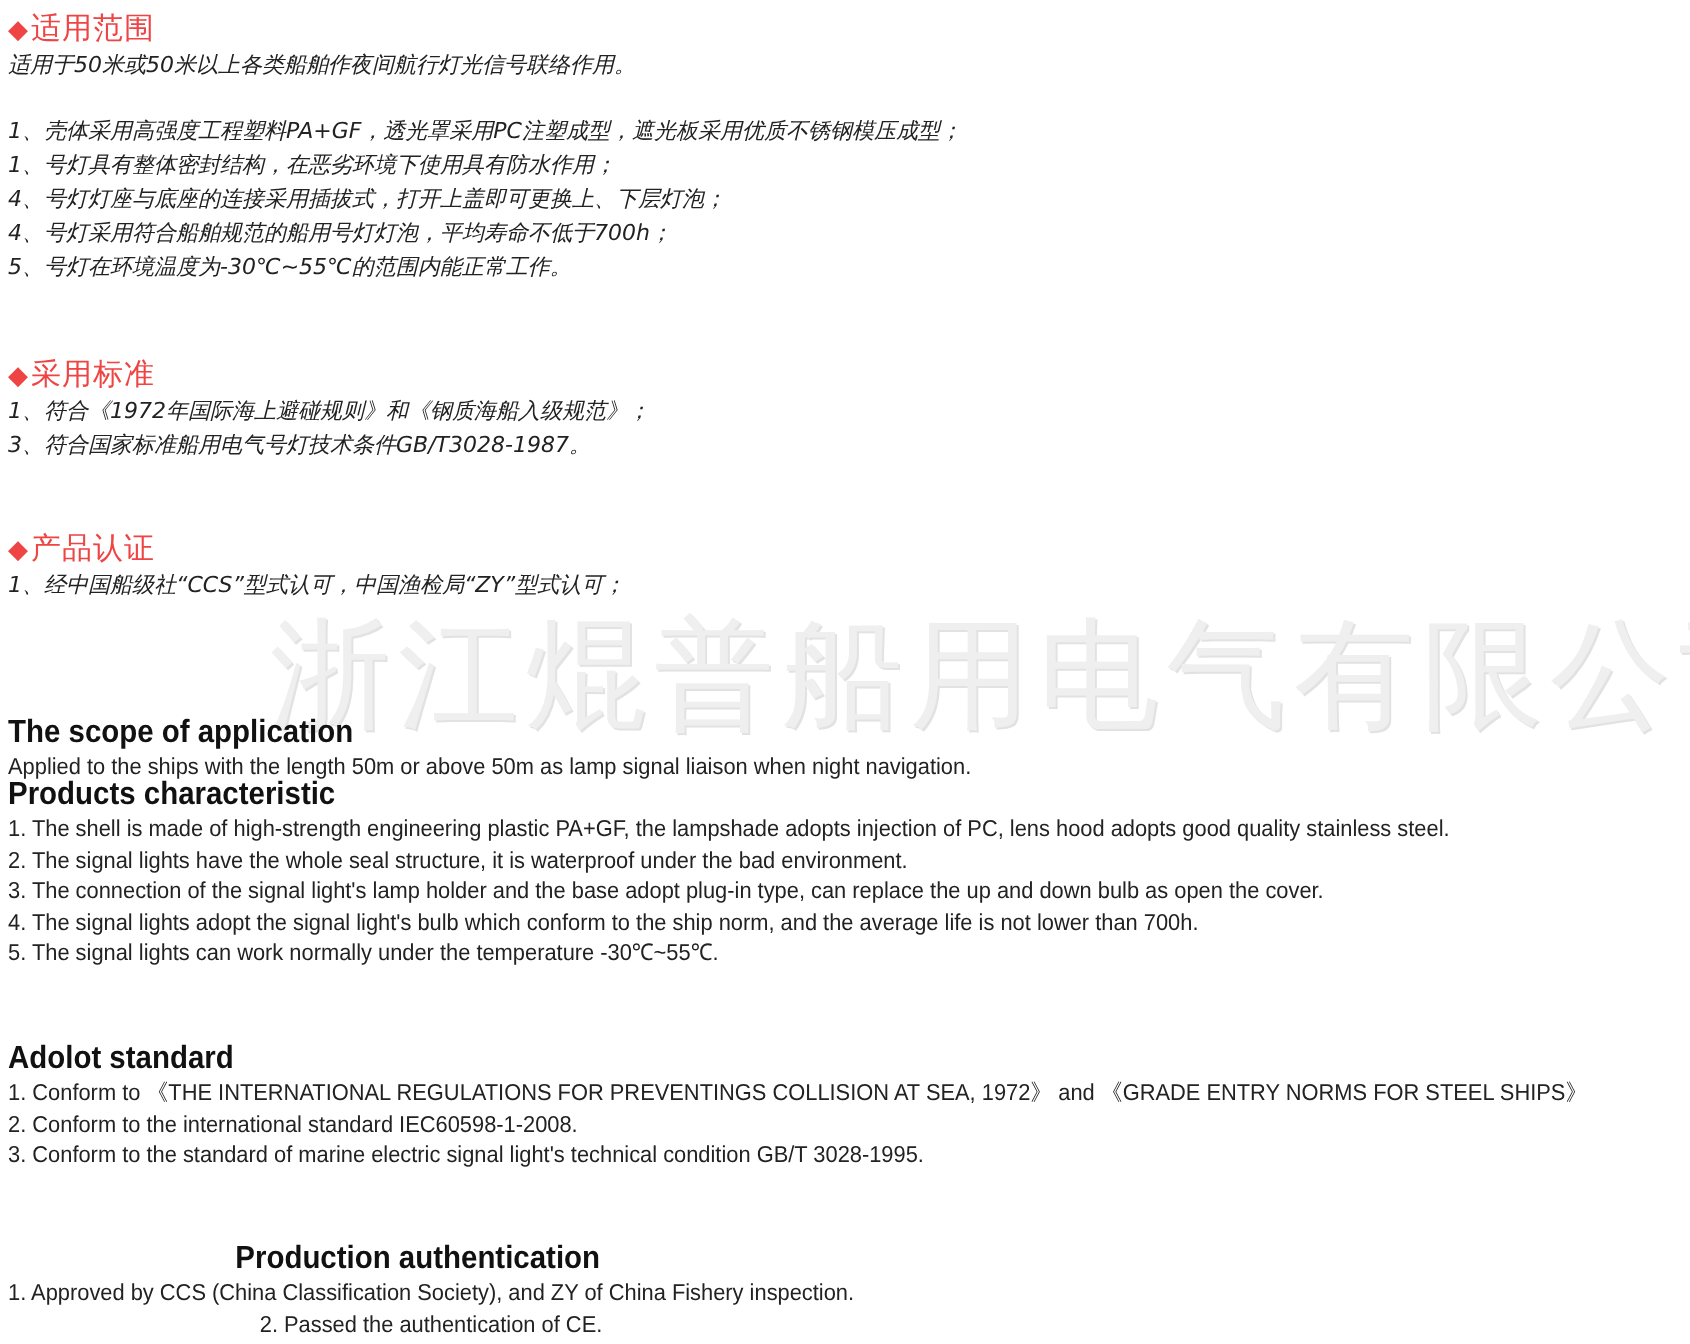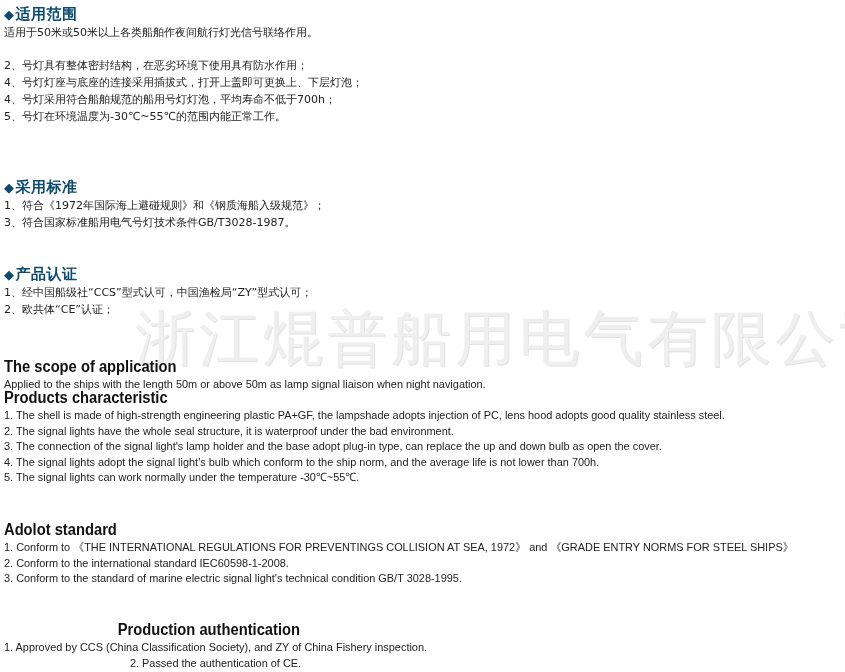--- a/index.html
+++ b/index.html
@@ -29,35 +29,36 @@
       text-shadow: 1px 1px 0 #e2e2e2;
     }
     .content {
       position: relative;
       z-index: 1;
       padding-left: 4px;
     }
     .cn-section { position: absolute; left: 4px; }
     .cn-title {
       font-size: 15px;
-      font-weight: bold;
+      font-weight: normal;
       margin: 0;
       height: 20px;
       line-height: 20px;
-      color: #0c4a6e;
+      color: #ef4444;
       letter-spacing: 0.5px;
     }
     .cn-title .diamond { font-size: 13px; margin-right: 1px; }
     .cn-line {
       font-size: 11px;
       line-height: 17px;
       height: 17px;
       margin: 0;
       white-space: nowrap;
       color: #222;
+      font-style: italic;
     }
     .en-section { position: absolute; left: 4px; }
     .en-title {
       font-family: "Liberation Sans", sans-serif;
       font-size: 16px;
       font-weight: bold;
       margin: 0;
       height: 20px;
       line-height: 20px;
       color: #111;
@@ -82,36 +83,36 @@
 <div class="watermark">浙江焜普船用电气有限公司</div>
 
 <div class="content">
 
   <div class="cn-section" style="top:4px;">
     <h2 class="cn-title"><span class="diamond">◆</span><span>适用范围</span></h2>
     <p class="cn-line">适用于50米或50米以上各类船舶作夜间航行灯光信号联络作用。</p>
   </div>
 
   <div class="cn-section" style="top:57px;">
-    <p class="cn-line">2、号灯具有整体密封结构，在恶劣环境下使用具有防水作用；</p>
+    <p class="cn-line">1、壳体采用高强度工程塑料PA+GF，透光罩采用PC注塑成型，遮光板采用优质不锈钢模压成型；</p>
+    <p class="cn-line">1、号灯具有整体密封结构，在恶劣环境下使用具有防水作用；</p>
     <p class="cn-line">4、号灯灯座与底座的连接采用插拔式，打开上盖即可更换上、下层灯泡；</p>
     <p class="cn-line">4、号灯采用符合船舶规范的船用号灯灯泡，平均寿命不低于700h；</p>
     <p class="cn-line">5、号灯在环境温度为-30℃~55℃的范围内能正常工作。</p>
   </div>
 
   <div class="cn-section" style="top:177px;">
     <h2 class="cn-title"><span class="diamond">◆</span><span>采用标准</span></h2>
     <p class="cn-line">1、符合《1972年国际海上避碰规则》和《钢质海船入级规范》；</p>
     <p class="cn-line">3、符合国家标准船用电气号灯技术条件GB/T3028-1987。</p>
   </div>
 
   <div class="cn-section" style="top:264px;">
     <h2 class="cn-title"><span class="diamond">◆</span><span>产品认证</span></h2>
     <p class="cn-line">1、经中国船级社“CCS”型式认可，中国渔检局“ZY”型式认可；</p>
-    <p class="cn-line">2、欧共体“CE”认证；</p>
   </div>
 
   <div class="en-section" style="top:357px;">
     <h2 class="en-title">The scope of application</h2>
     <p class="en-line">Applied to the ships with the length 50m or above 50m as lamp signal liaison when night navigation.</p>
   </div>
 
   <div class="en-section" style="top:388px;">
     <h2 class="en-title">Products characteristic</h2>
     <p class="en-line">1. The shell is made of high-strength engineering plastic PA+GF, the lampshade adopts injection of PC, lens hood adopts good quality stainless steel.</p>

